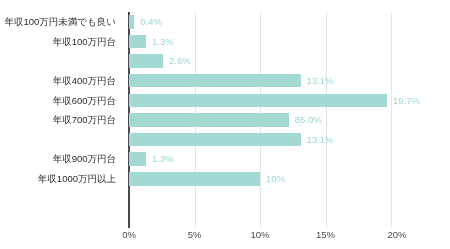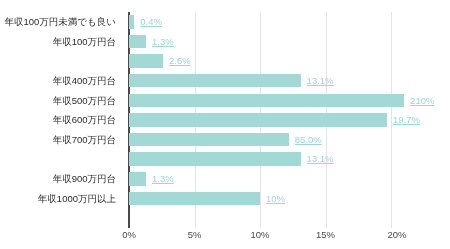--- a/index.html
+++ b/index.html
@@ -87,21 +87,20 @@
     height: 13.5px;
     background: #a3d9d5;
   }
 
   .bar-label {
     font-size: 9.5px;
     color: #9ed6d2;
     white-space: nowrap;
     margin-left: 6px;
     line-height: 1;
-    text-decoration: underline;
   }
 
   .x-axis {
     position: absolute;
     left: 0;
     top: 230px;
     width: 450px;
     height: 19px;
   }
 
@@ -148,27 +147,20 @@
         <div class="bar-wrap">
           <div class="bar" style="width: 34.06px; background: rgb(163, 217, 213);"></div>
           <div class="bar-label" style="color: rgb(158, 214, 210);">2.6%</div>
         </div>
       </div>
       <div class="row">
         <div class="cat-label">年収400万円台</div>
         <div class="bar-wrap">
           <div class="bar" style="width: 171.61px; background: rgb(163, 217, 213);"></div>
           <div class="bar-label" style="color: rgb(158, 214, 210);">13.1%</div>
-        </div>
-      </div>
-      <div class="row">
-        <div class="cat-label">年収500万円台</div>
-        <div class="bar-wrap">
-          <div class="bar" style="width: 275.1px; background: rgb(163, 217, 213);"></div>
-          <div class="bar-label" style="color: rgb(158, 214, 210);">210%</div>
         </div>
       </div>
       <div class="row">
         <div class="cat-label">年収600万円台</div>
         <div class="bar-wrap">
           <div class="bar" style="width: 258.07px; background: rgb(163, 217, 213);"></div>
           <div class="bar-label" style="color: rgb(158, 214, 210);">19.7%</div>
         </div>
       </div>
       <div class="row">

